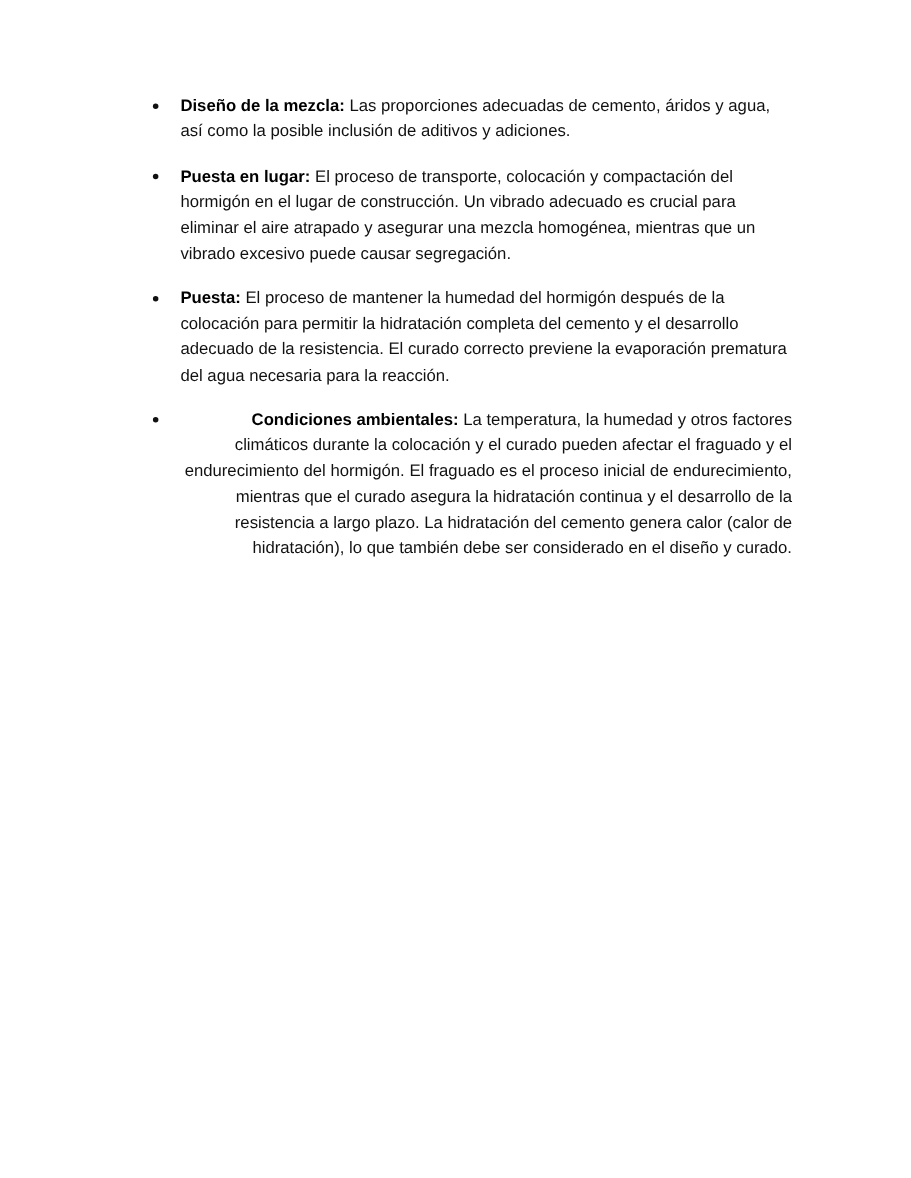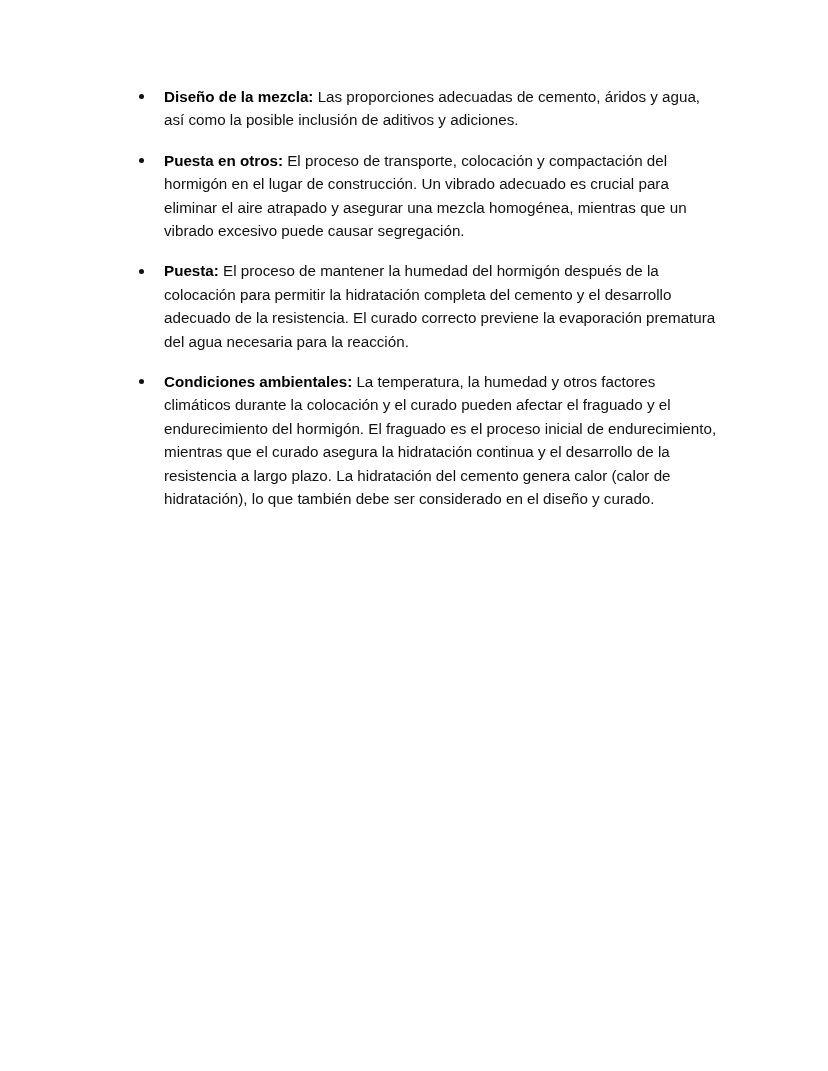--- a/index.html
+++ b/index.html
@@ -36,20 +36,21 @@
     position: relative;
     padding-left: 30px;
     margin-bottom: 17px;
     font-size: 15.2px;
     line-height: 1.54;
     color: #111111;
     text-align: left;
   }
   ul.bullet-list > li:last-child {
     margin-bottom: 16px;
+    text-align: right;
   }
   ul.bullet-list > li .bullet {
     position: absolute;
     left: 5px;
     top: 0.60em;
     width: 5px;
     height: 5px;
     border-radius: 50%;
     background: #111111;
   }
@@ -66,21 +67,21 @@
 
 <div class="page">
   <div class="content">
     <ul class="bullet-list">
       <li>
         <span class="bullet"></span>
         <span class="term">Diseño de la mezcla:</span><span class="body-text"> Las proporciones adecuadas de cemento, áridos y agua, así como la posible inclusión de aditivos y adiciones.</span>
       </li>
       <li>
         <span class="bullet"></span>
-        <span class="term">Puesta en otros:</span><span class="body-text"> El proceso de transporte, colocación y compactación del hormigón en el lugar de construcción. Un vibrado adecuado es crucial para eliminar el aire atrapado y asegurar una mezcla homogénea, mientras que un vibrado excesivo puede causar segregación.</span>
+        <span class="term">Puesta en lugar:</span><span class="body-text"> El proceso de transporte, colocación y compactación del hormigón en el lugar de construcción. Un vibrado adecuado es crucial para eliminar el aire atrapado y asegurar una mezcla homogénea, mientras que un vibrado excesivo puede causar segregación.</span>
       </li>
       <li>
         <span class="bullet"></span>
         <span class="term">Puesta:</span><span class="body-text"> El proceso de mantener la humedad del hormigón después de la colocación para permitir la hidratación completa del cemento y el desarrollo adecuado de la resistencia. El curado correcto previene la evaporación prematura del agua necesaria para la reacción.</span>
       </li>
       <li>
         <span class="bullet"></span>
         <span class="term">Condiciones ambientales:</span><span class="body-text"> La temperatura, la humedad y otros factores climáticos durante la colocación y el curado pueden afectar el fraguado y el endurecimiento del hormigón. El fraguado es el proceso inicial de endurecimiento, mientras que el curado asegura la hidratación continua y el desarrollo de la resistencia a largo plazo. La hidratación del cemento genera calor (calor de hidratación), lo que también debe ser considerado en el diseño y curado.</span>
       </li>
     </ul>

